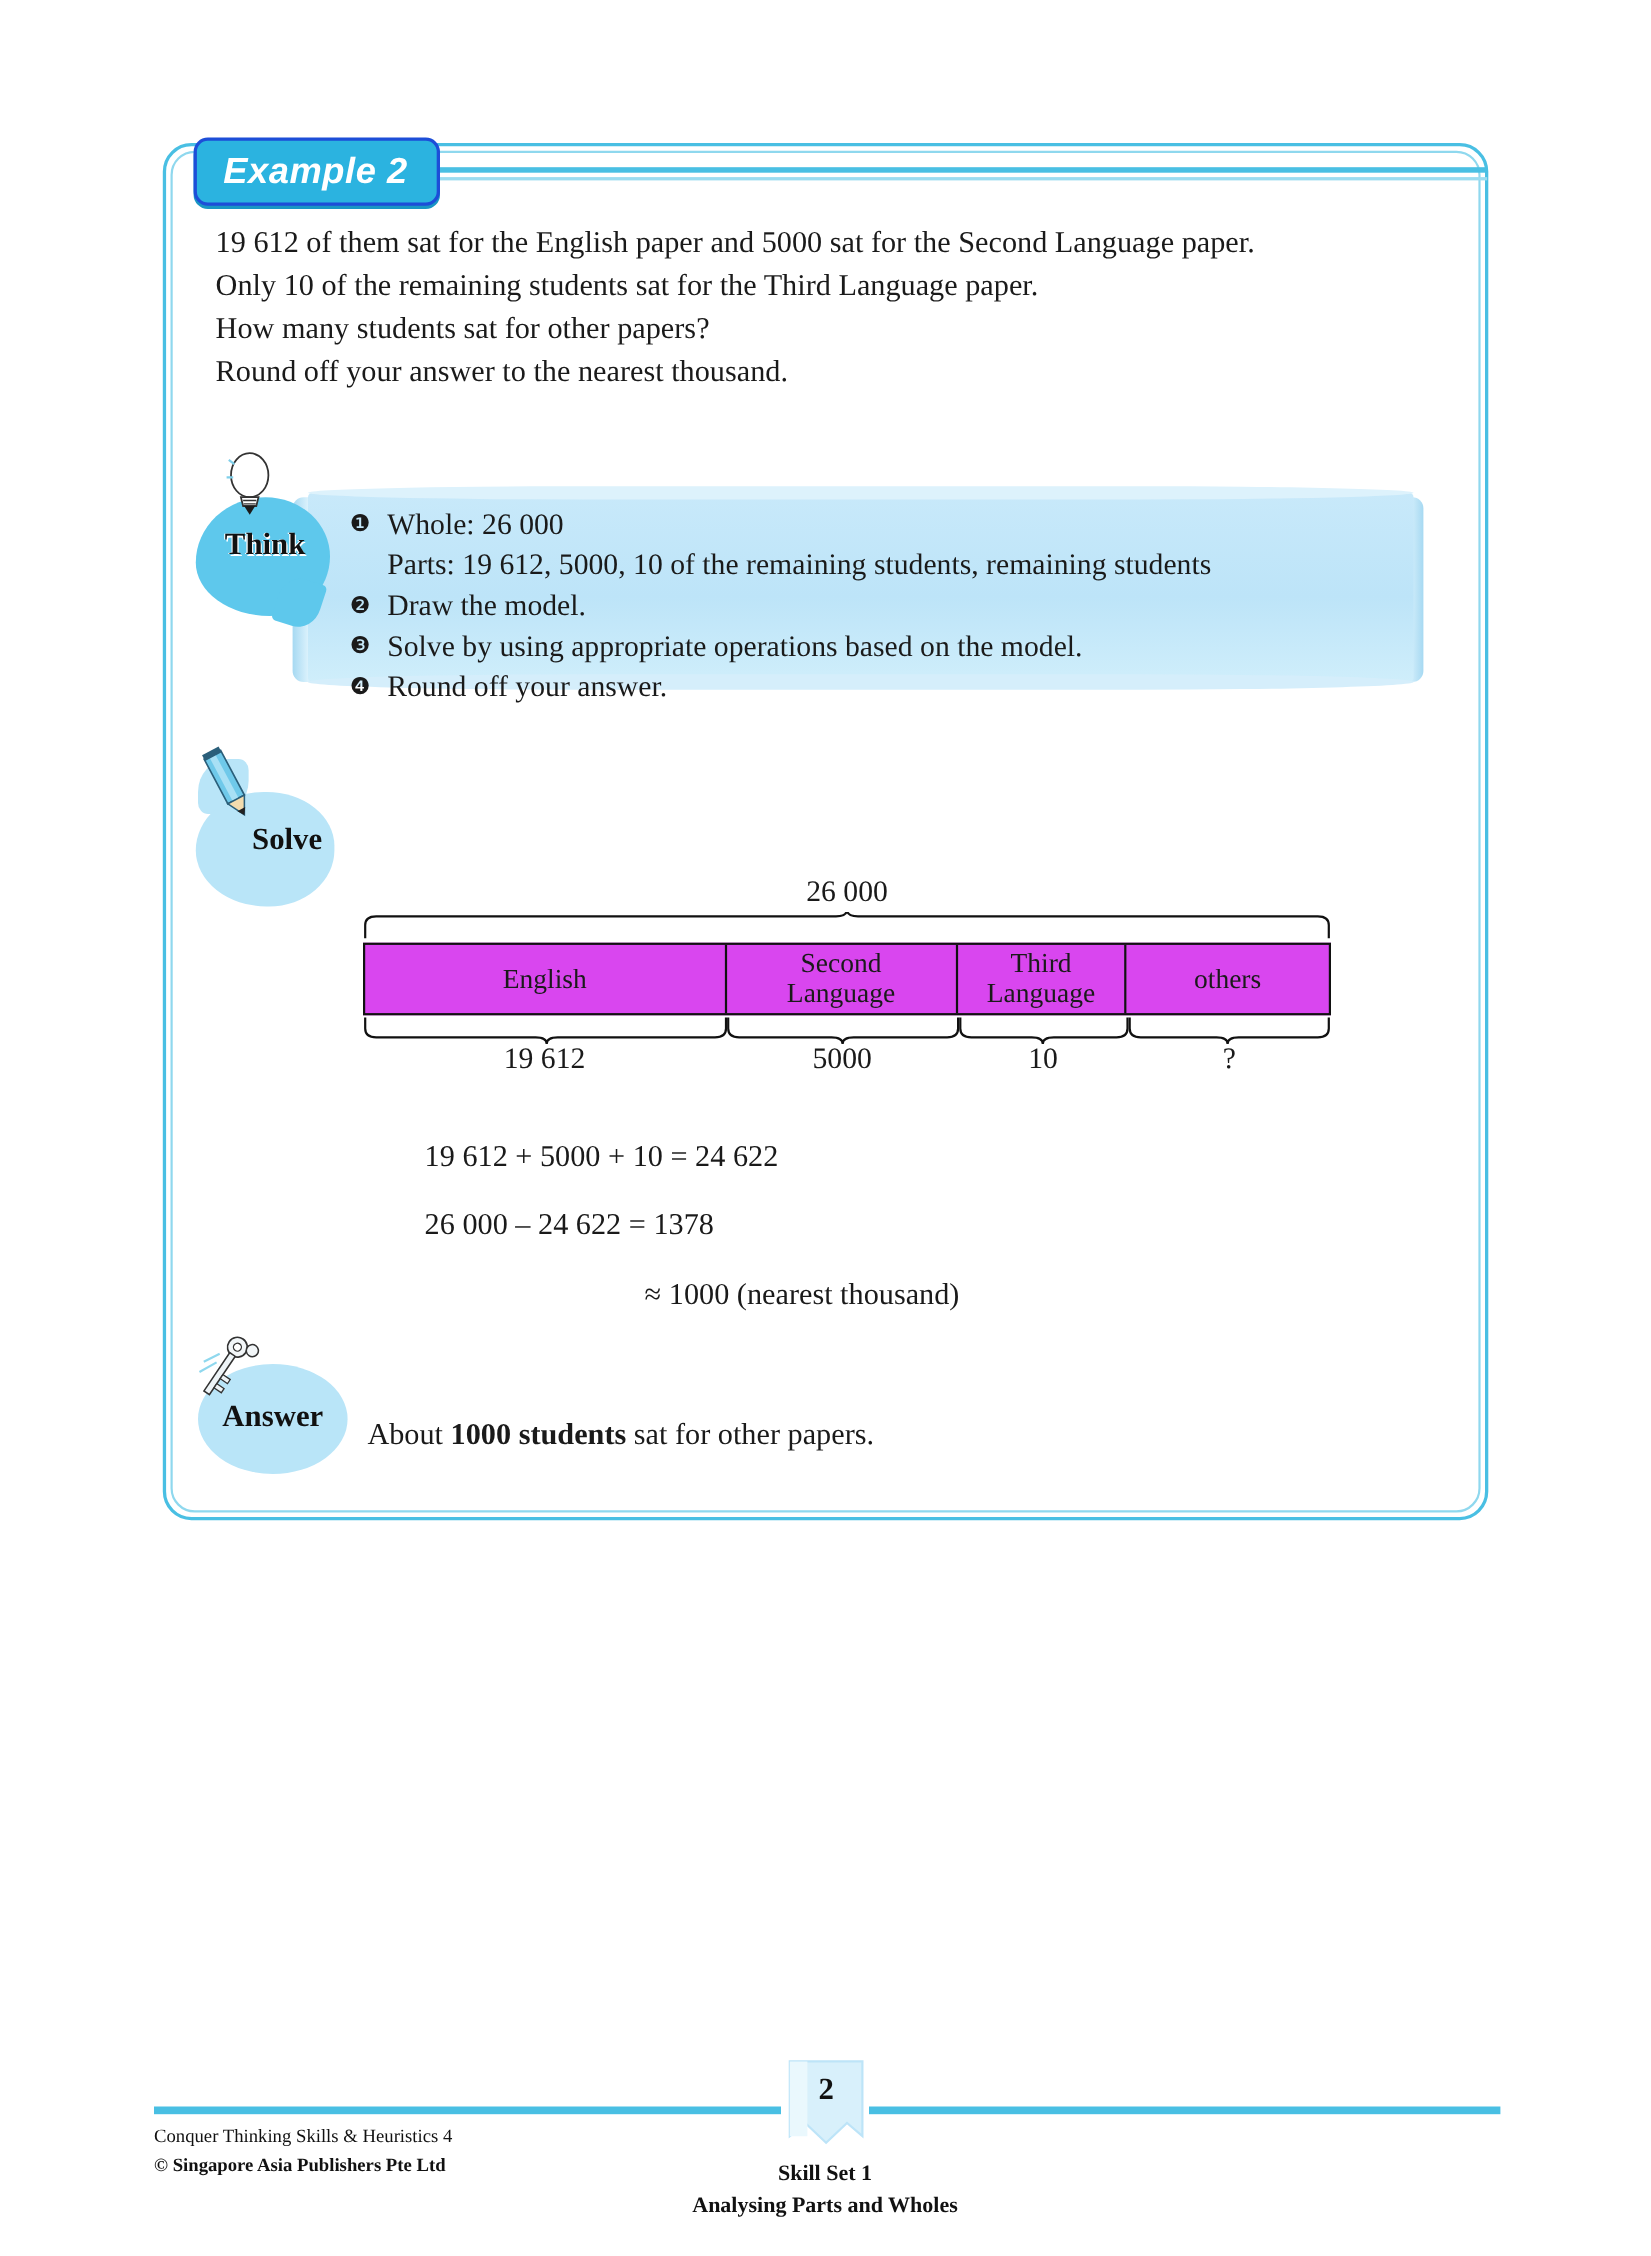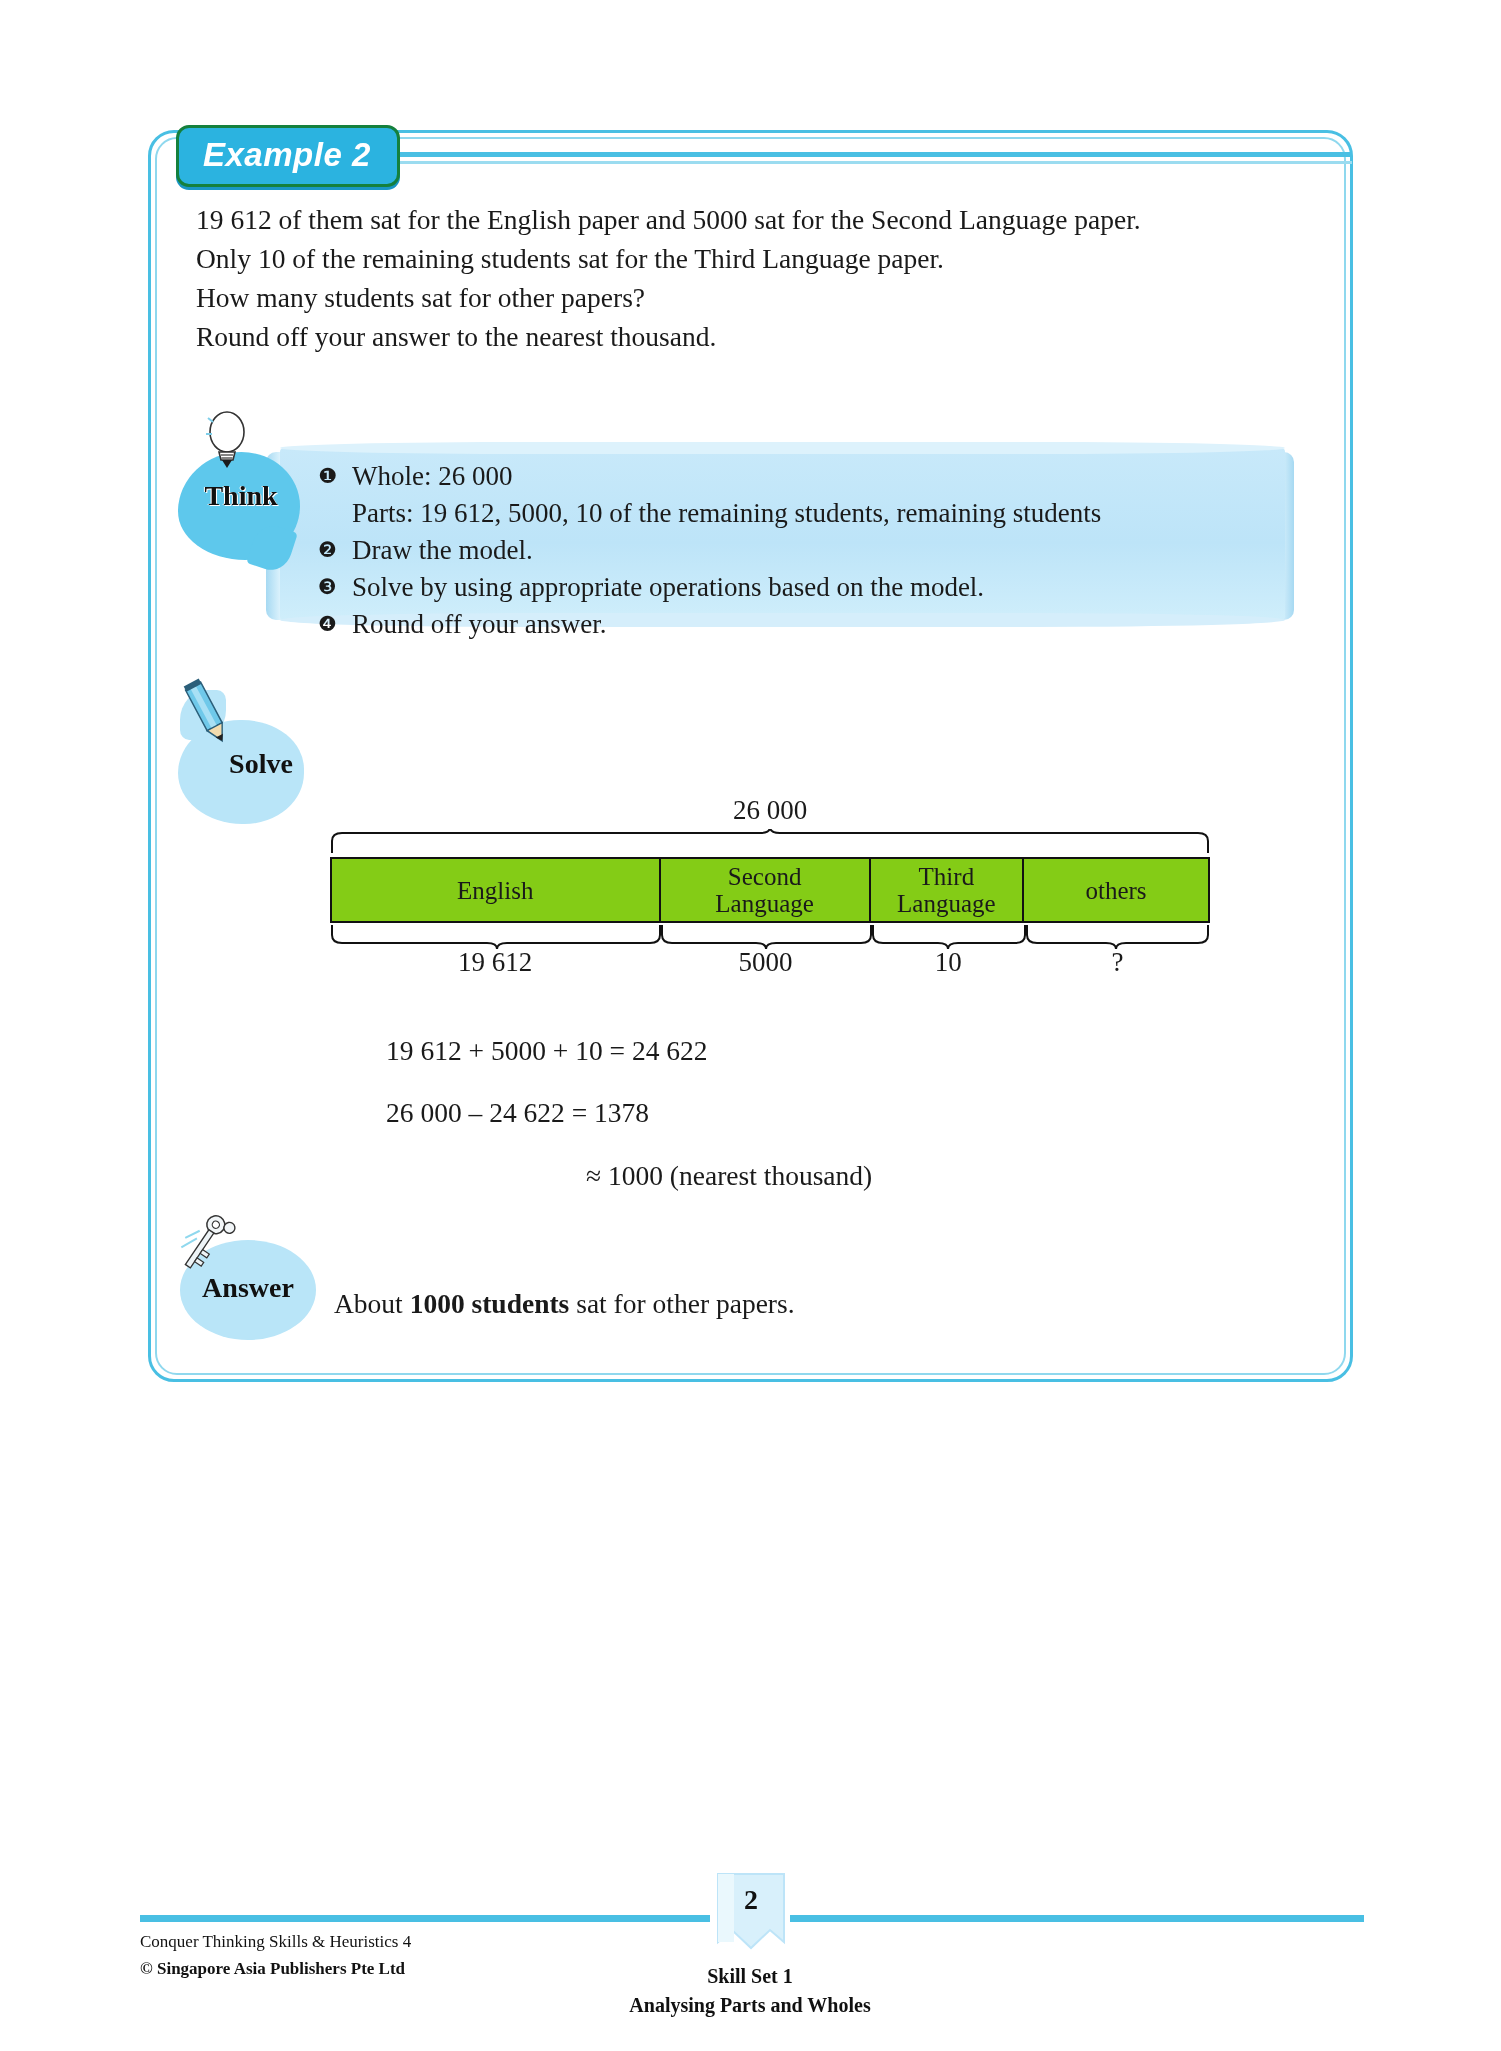--- a/index.html
+++ b/index.html
@@ -51,21 +51,21 @@
     display: inline-block;
     background: #2bb3e0;
     color: #ffffff;
     font-family: "Liberation Sans", sans-serif;
     font-weight: bold;
     font-style: italic;
     font-size: 33px;
     letter-spacing: 0.5px;
     padding: 8px 26px 10px 24px;
     border-radius: 13px;
-    border: 3px solid #15803d;
+    border: 3px solid #1d4ed8;
     box-shadow: 0 3px 0 #1996c4;
     white-space: nowrap;
   }
   #badge-rule {
     position: absolute;
     left: 400px;
     top: 152px;
     width: 952px;
     height: 5px;
     background: #49bfe3;
@@ -268,21 +268,21 @@
   #top-brace { position: absolute; left: 0; top: 34px; width: 880px; height: 26px; }
   #bars {
     position: absolute;
     left: 0px;
     top: 62px;
     width: 880px;
     height: 66px;
     display: flex;
     border: 2px solid #111111;
     box-sizing: border-box;
-    background: #84cc16;
+    background: #d946ef;
   }
   .bar-cell {
     border-right: 2px solid #111111;
     box-sizing: border-box;
     display: flex;
     align-items: center;
     justify-content: center;
     text-align: center;
     font-size: 25px;
     line-height: 27px;

